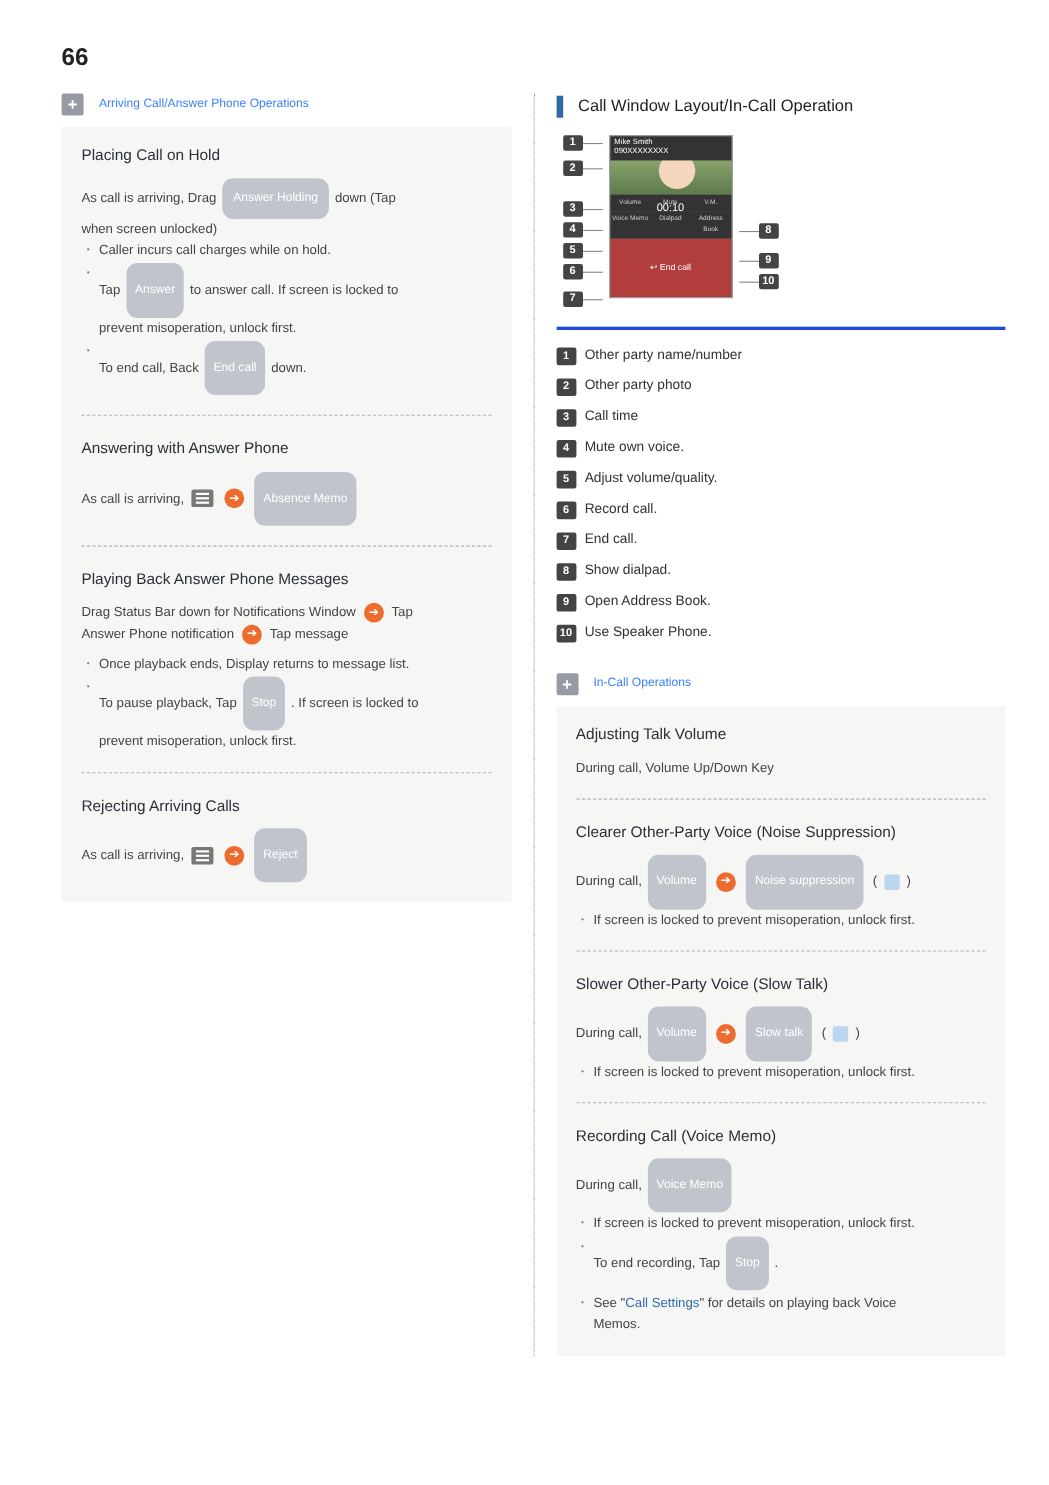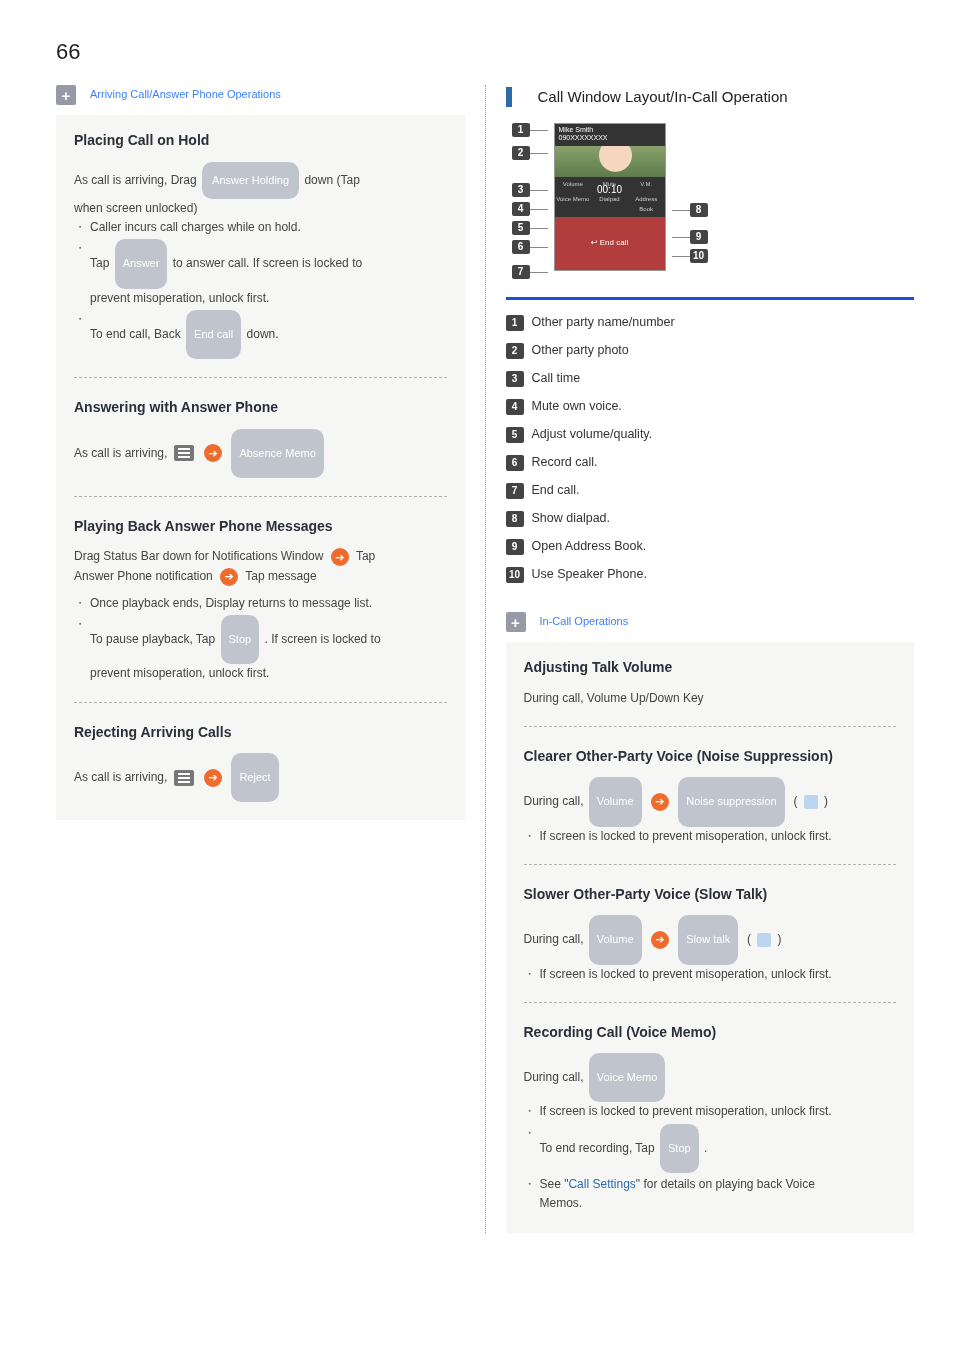--- a/index.html
+++ b/index.html
@@ -5,52 +5,52 @@
   * { box-sizing: border-box; margin: 0; padding: 0; }
   body {
     font-family: "Segoe UI", Arial, sans-serif;
     font-size: 12.5px;
     color: #333;
     width: 954px;
     background: #fff;
     padding: 34px 40px 40px 56px;
     line-height: 1.6;
   }
-  .page-num { font-size: 22px; font-weight: 400; margin-bottom: 16px; color:#222; }
+  .page-num { font-size: 22px; font-weight: 700; margin-bottom: 16px; color:#222; }
   .columns { display: flex; gap: 40px; }
   .col { flex: 1 1 0; min-width: 0; }
   .divider-line {
     border-left: 1px dotted #999;
     margin-left: -20px;
     padding-left: 20px;
   }
 
   
   .plus-header { display:flex; align-items:center; gap:14px; margin-bottom: 10px; }
   .plus-box {
     width: 20px; height: 20px; background:#979aa5; color:#fff;
     display:flex; align-items:center; justify-content:center;
     font-weight: bold; font-size: 15px; line-height:1; border-radius:2px;
   }
   .plus-title { font-size: 11px; color:#3b82f6; font-weight:400;}
 
   
-  .bar-header { display:flex; align-items:center; gap:26px; margin-bottom: 14px; }
+  .bar-header { display:flex; align-items:center; gap:14px; margin-bottom: 14px; }
   .bar-mark { width: 6px; height: 20px; background:#2f6aa8; }
   .bar-title { font-size: 15px; color:#222; font-weight:400;}
 
   .tint-block {
     background:#f6f6f5;
     padding: 14px 18px 18px 18px;
     font-size: 12px;
     color:#444;
   }
   .tint-block .sub-h {
     font-size: 14px; color:#2b2f3a; margin-bottom: 10px;
-    font-weight:700;
+    font-weight:400;
   }
   .tint-block hr.sep {
     border:none; border-top:1px dashed #888; margin:18px -0px;
     opacity:.6;
   }
 
   .bullet-row { display:flex; gap:4px; margin-bottom:2px;}
   .bullet-row .dot { color:#777; }
 
   .pill {

